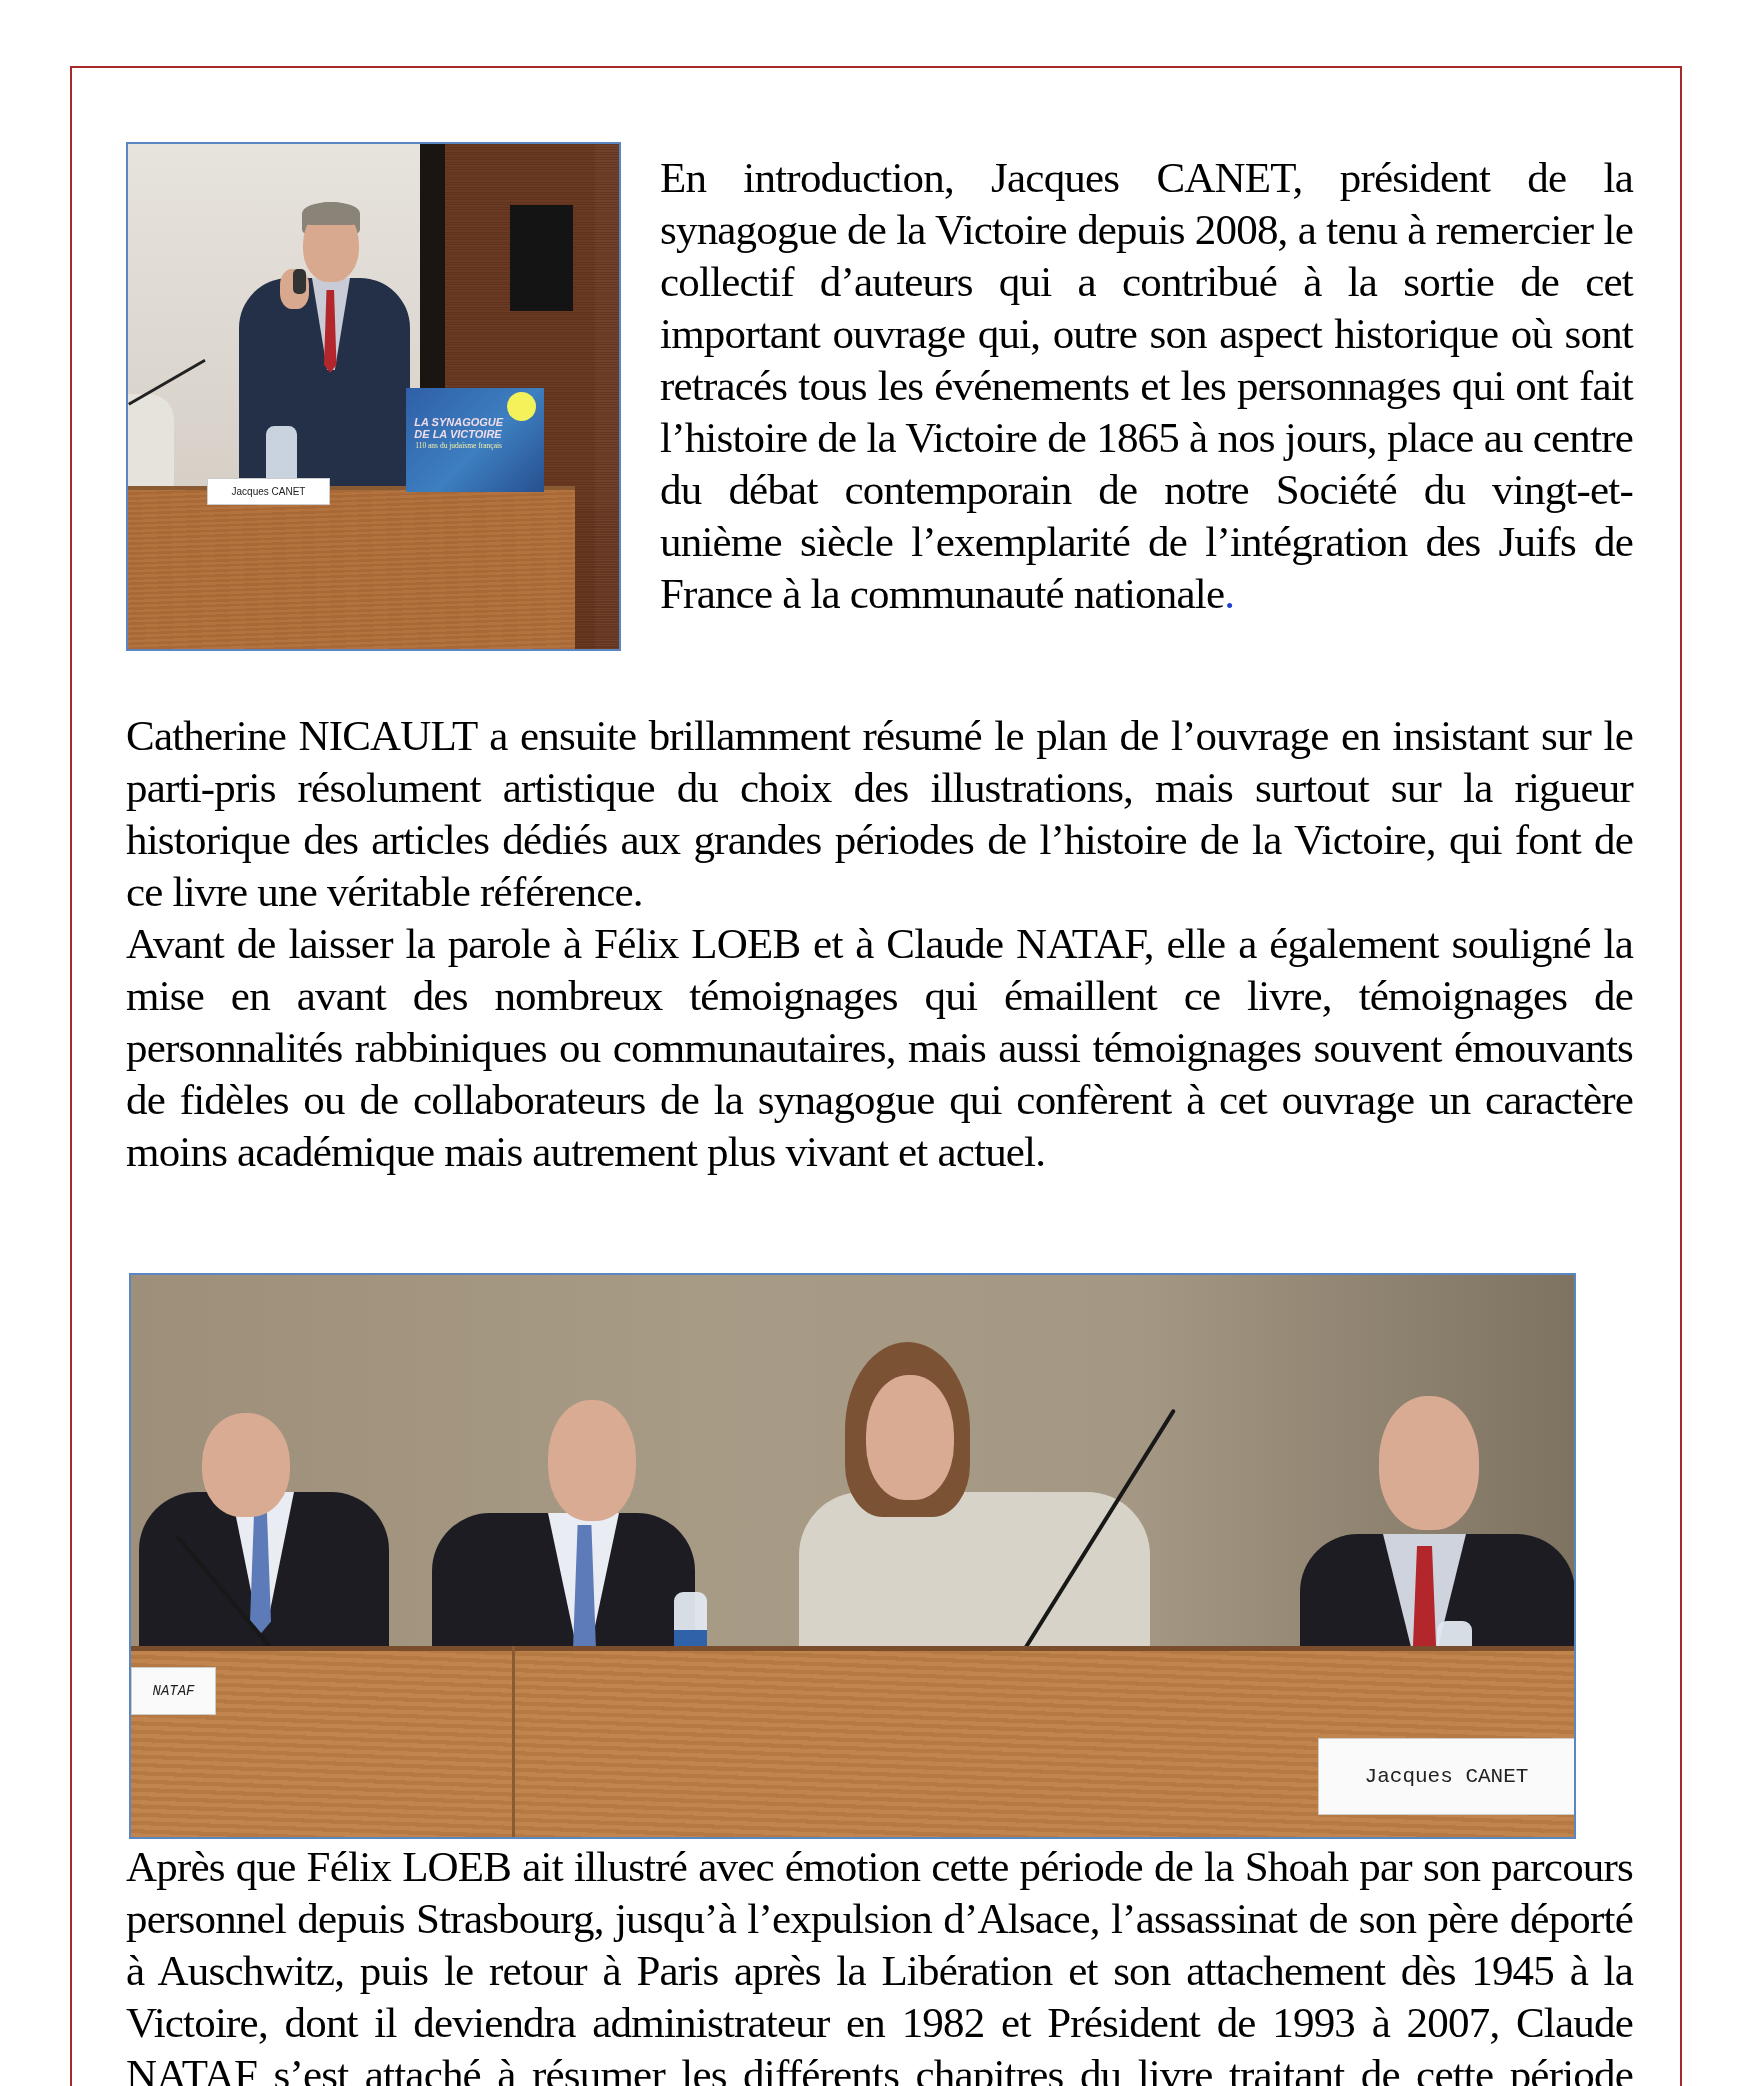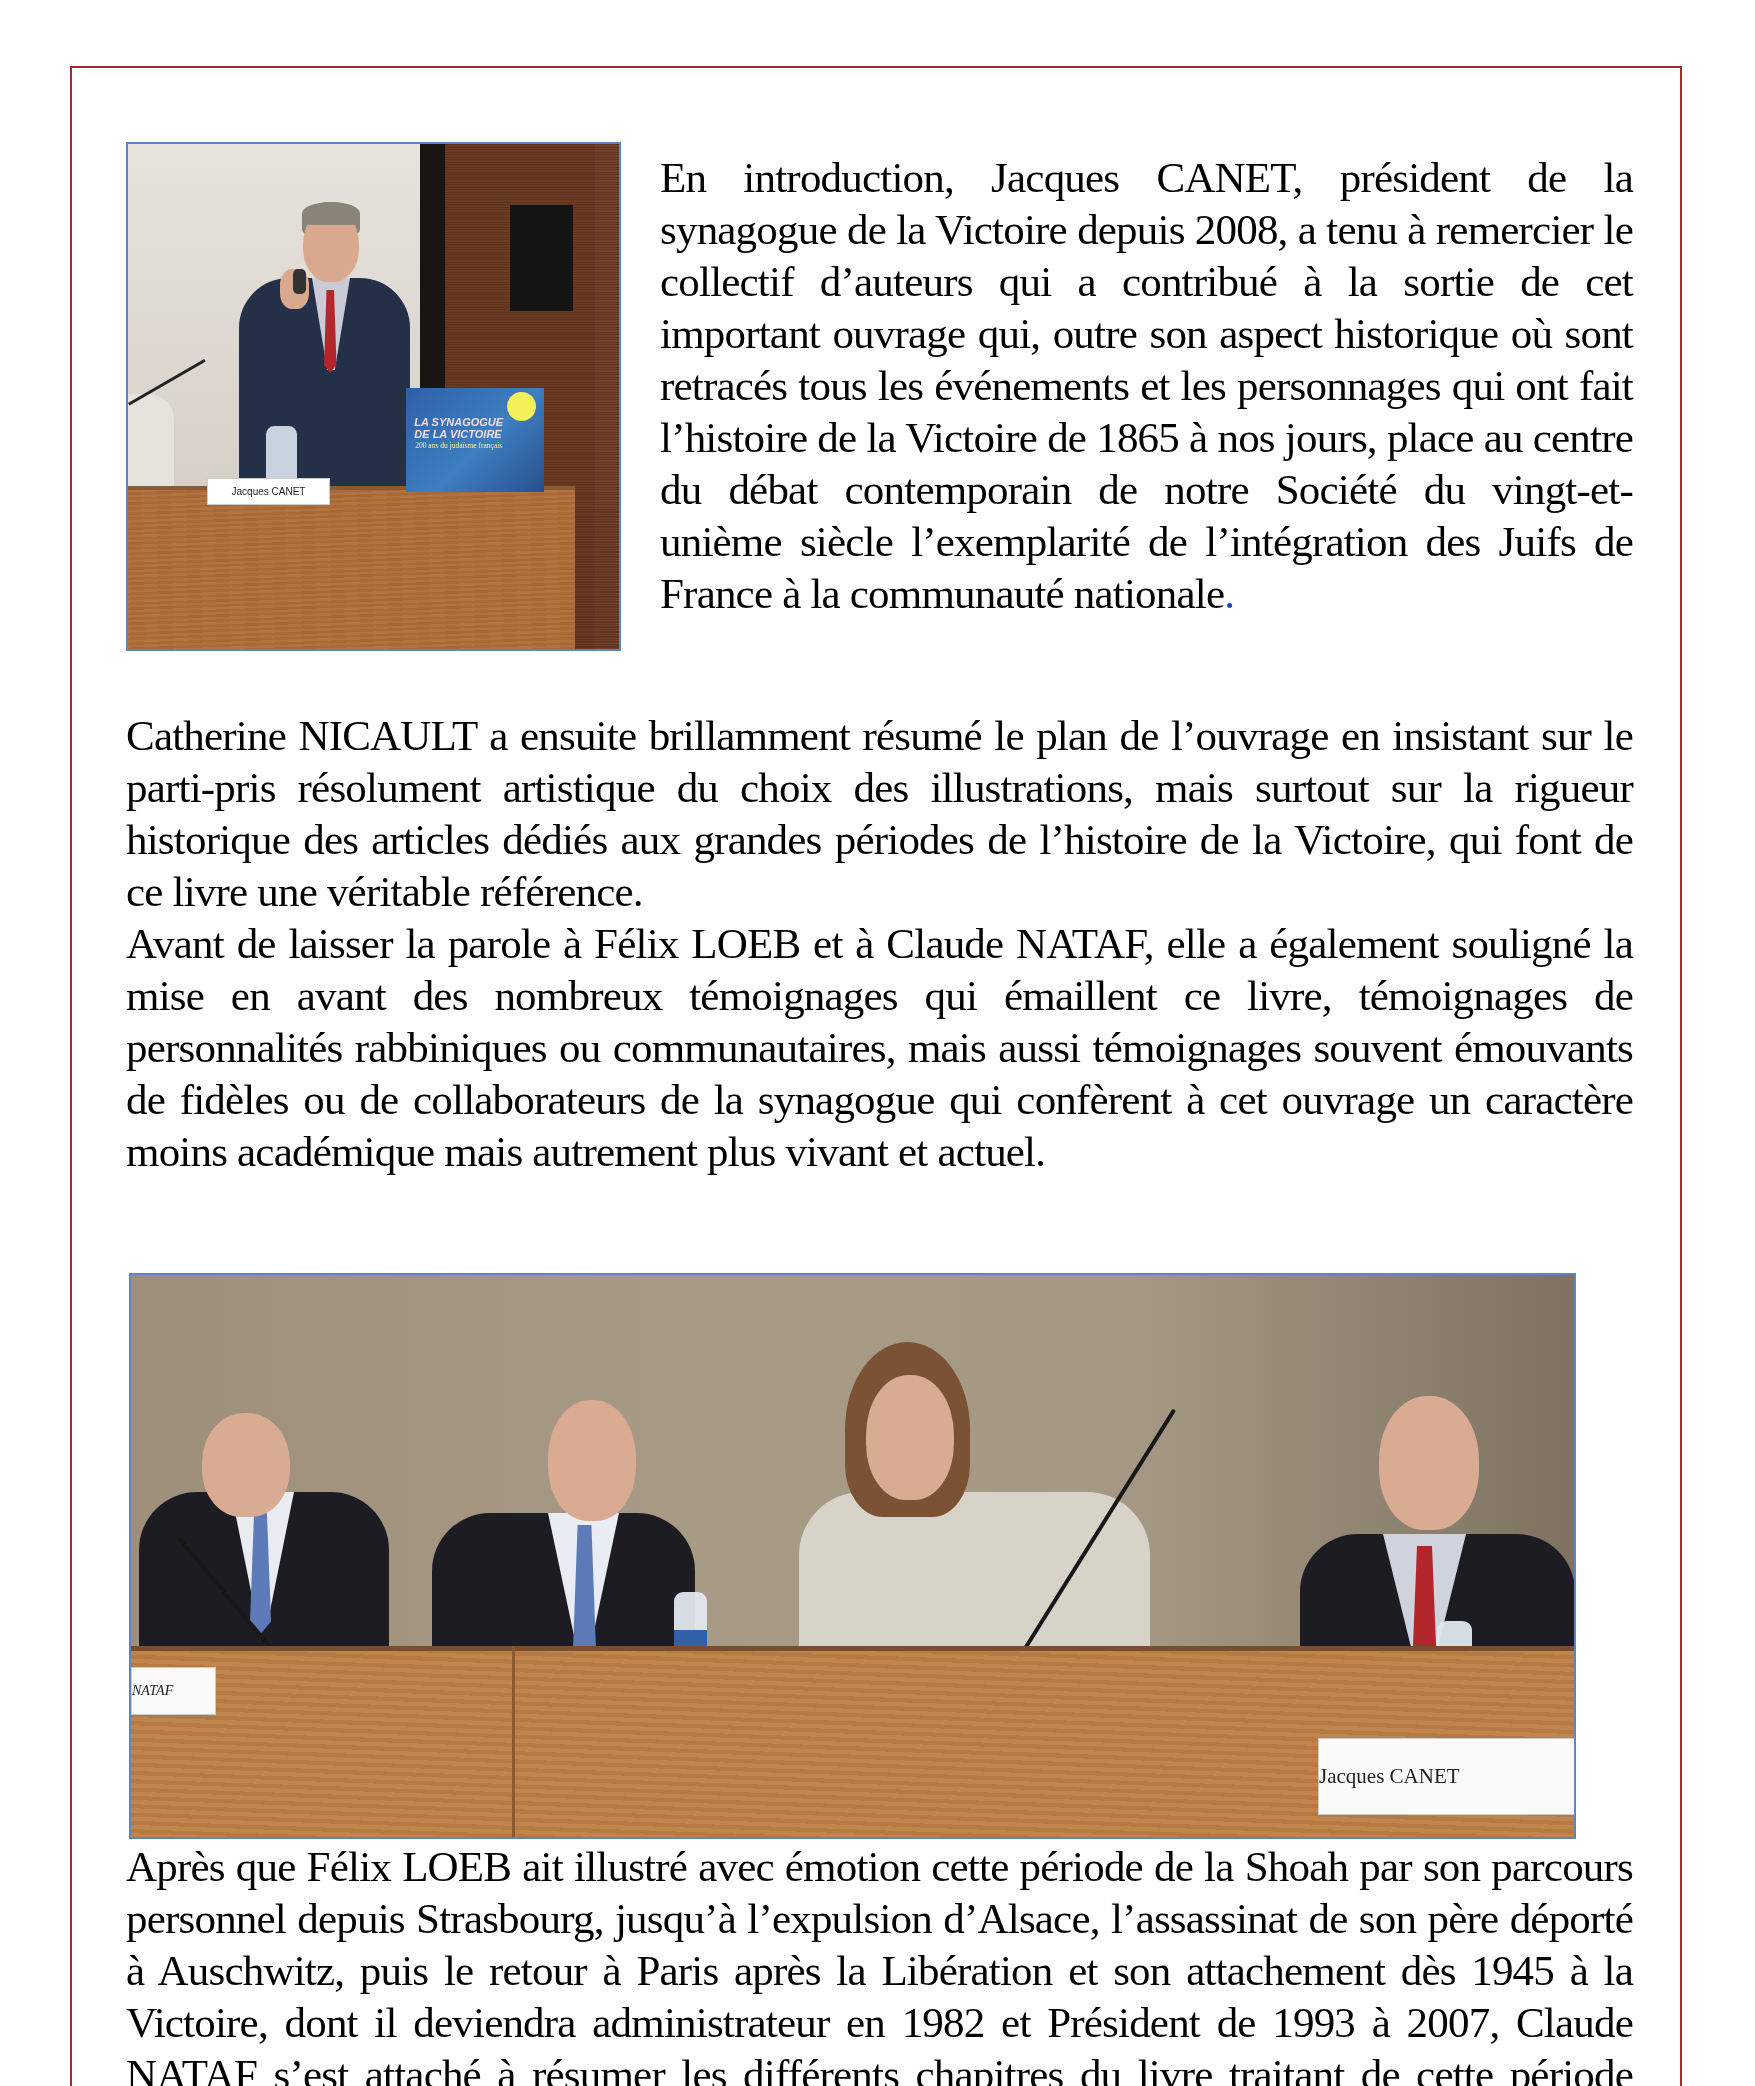--- a/index.html
+++ b/index.html
@@ -49,21 +49,21 @@
   
   .p2-wall { position:absolute; left:0; top:0; width:100%; height:384px; background: linear-gradient(90deg,#9d8f79 0%,#a89b86 40%,#a49884 70%,#7e7361 100%); }
   .p2-desk { position:absolute; left:0; top:376px; width:100%; height:100%; background: repeating-linear-gradient(182deg,#c0844c 0 4.2px,#b57a44 4.2px 8.3px); }
   .p2-deskedge { position:absolute; left:0; top:371px; width:100%; height:5.8px; background:#7a4e2c; }
   .p2-split { position:absolute; left:381px; top:371px; width:2.5px; height:100%; background:#8a5a33; }
   .p2-head { position:absolute; border-radius:48% 48% 45% 45%; background:#d9ab93; }
   .p2-suit { position:absolute; border-radius:58px 58px 0 0; background:#1c1c22; }
   .p2-tie { position:absolute; background:#5d7bb8; clip-path: polygon(20% 0,80% 0,100% 90%,50% 100%,0 90%); }
   .p2-tie.red { background:#b3262c; }
   .p2-shirt { position:absolute; background:#e9ecf2; clip-path: polygon(0 0,100% 0,60% 100%,40% 100%); }
-  .p2-sign { position:absolute; background:#fafafa; border:0.4px solid #ccc; font-family:Liberation Serif, serif; color:#222; text-align:left; }
+  .p2-sign { position:absolute; background:#fafafa; border:0.4px solid #ccc; font-family:Liberation Mono, monospace; color:#222; text-align:center; }
   .p2-bottle { position:absolute; background:rgba(225,232,240,.95); border-radius:9.2px 9.2px 3.3px 3.3px; }
   .p2-label { position:absolute; left:0; width:100%; height:16.7px; background:#2f62a8; }
   .p2-micarm { position:absolute; height:4.2px; background:#181818; transform-origin:0 50%; border-radius:2.1px; }
   .p2-micbase { position:absolute; background:#2a2a2a; border-radius:5px 5px 0 0; }
   .p2-hair { position:absolute; background:#7b5234; border-radius:50% 50% 30% 30%; }
   .p2-cardigan { position:absolute; background:#d7d3c9; border-radius:63px 63px 0 0; }
 </style>
 </head>
 <body>
 
@@ -90,21 +90,21 @@
   <div class="p1-desk"></div>
   <div class="p1-sign">
     <span>Jacques CANET</span>
   </div>
   <div class="p1-book">
     <div class="p1-book-badge"></div>
     <div class="p1-book-title">
       <div>LA SYNAGOGUE</div>
       <div>DE LA VICTOIRE</div>
     </div>
-    <div class="p1-book-sub">200 ans du judaïsme français</div>
+    <div class="p1-book-sub">110 ans du judaïsme français</div>
   </div>
 </div>
 
 <div class="txt" id="para1">
   <p><span>En introduction, Jacques CANET, président de la synagogue de la Victoire depuis 2008, a tenu à remercier le collectif d’auteurs qui a contribué à la sortie de cet important ouvrage qui, outre son aspect historique où sont retracés tous les événements et les personnages qui ont fait l’histoire de la Victoire de 1865 à nos jours, place au centre du débat contemporain de notre Société du vingt-et-unième siècle l’exemplarité de l’intégration des Juifs de France à la communauté nationale</span><span class="blue-dot">.</span></p>
 </div>
 
 <div class="txt" id="para2">
   <p>Catherine NICAULT a ensuite brillamment résumé le plan de l’ouvrage en insistant sur le parti-pris résolument artistique du choix des illustrations, mais surtout sur la rigueur historique des articles dédiés aux grandes périodes de l’histoire de la Victoire, qui font de ce livre une véritable référence.</p>
   <p>Avant de laisser la parole à Félix LOEB et à Claude NATAF, elle a également souligné la mise en avant des nombreux témoignages qui émaillent ce livre, témoignages de personnalités rabbiniques ou communautaires, mais aussi témoignages souvent émouvants de fidèles ou de collaborateurs de la synagogue qui confèrent à cet ouvrage un caractère moins académique mais autrement plus vivant et actuel.</p>

